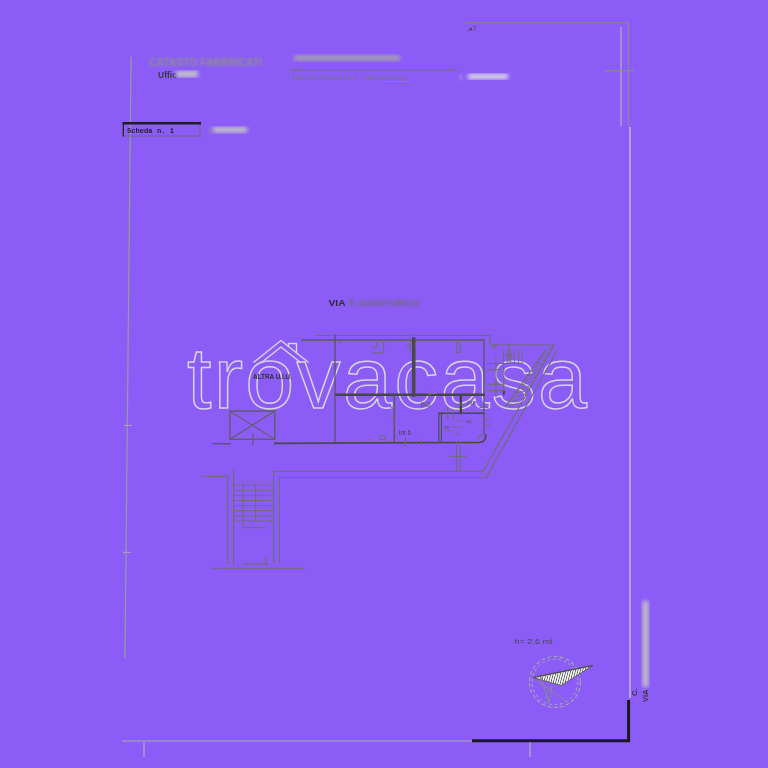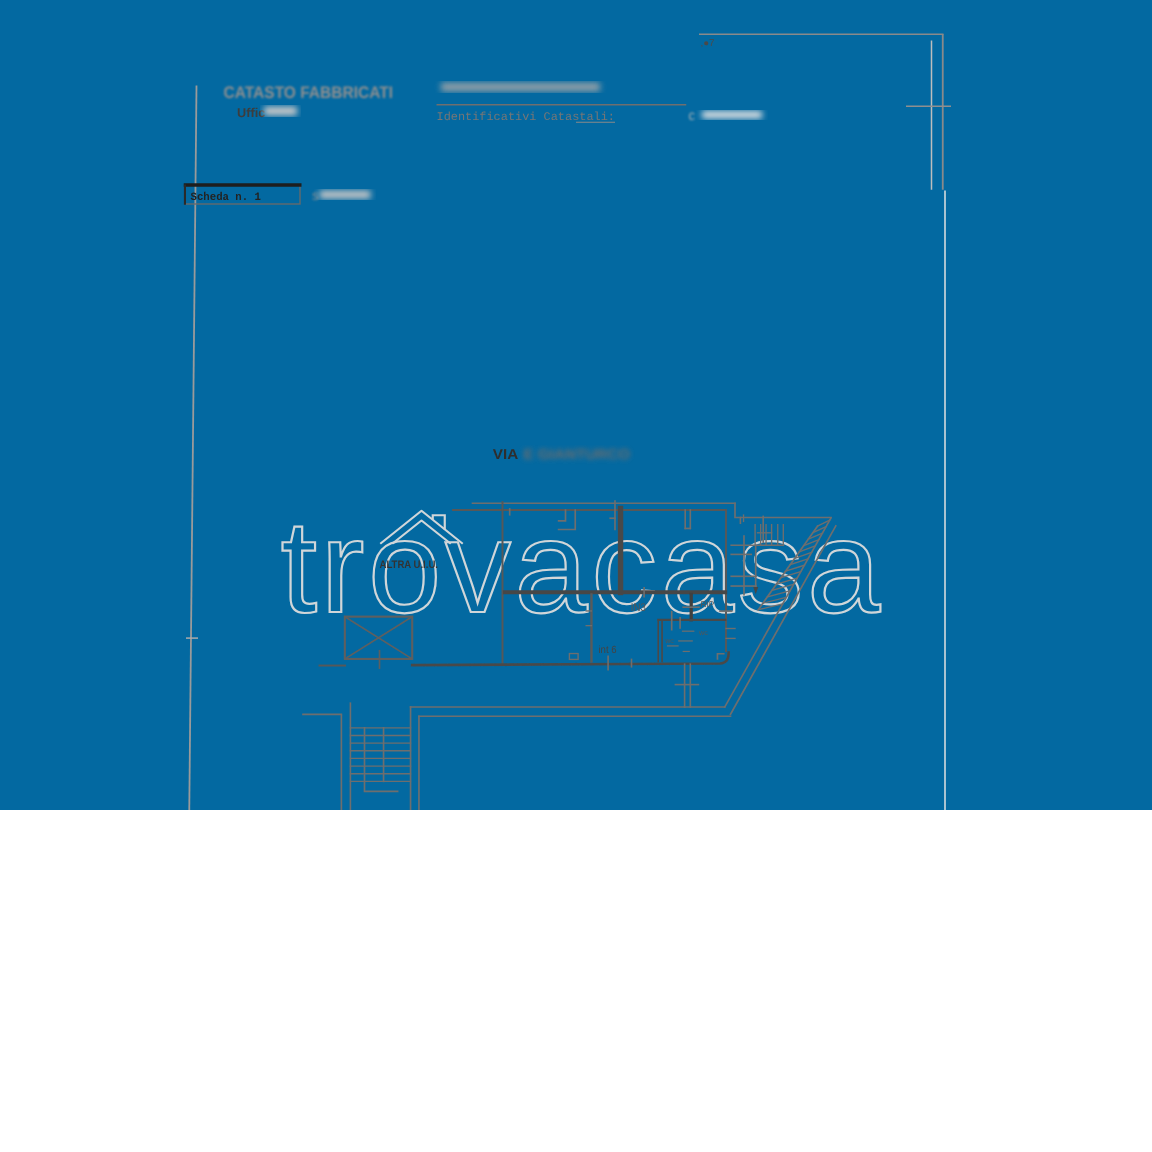--- a/index.html
+++ b/index.html
@@ -1,16 +1,16 @@
 <!DOCTYPE html>
 <html><head>
 <meta charset="utf-8">
 <style>
   html,body{margin:0;padding:0;background:#ffffff;}
-  #page{position:relative;width:768px;height:540px;background:#0369a1;overflow:hidden;
+  #page{position:relative;width:768px;height:768px;background:#8b5cf6;overflow:hidden;
         font-family:"Liberation Sans", sans-serif;}
   svg{position:absolute;left:0;top:0;}
   text{font-family:"Liberation Sans", sans-serif;}
   .mono{font-family:"Liberation Mono", monospace;}
 </style>
 </head>
 <body>
 <div id="page">
 <svg width="768" height="768" viewBox="0 0 768 768">
 <defs>

